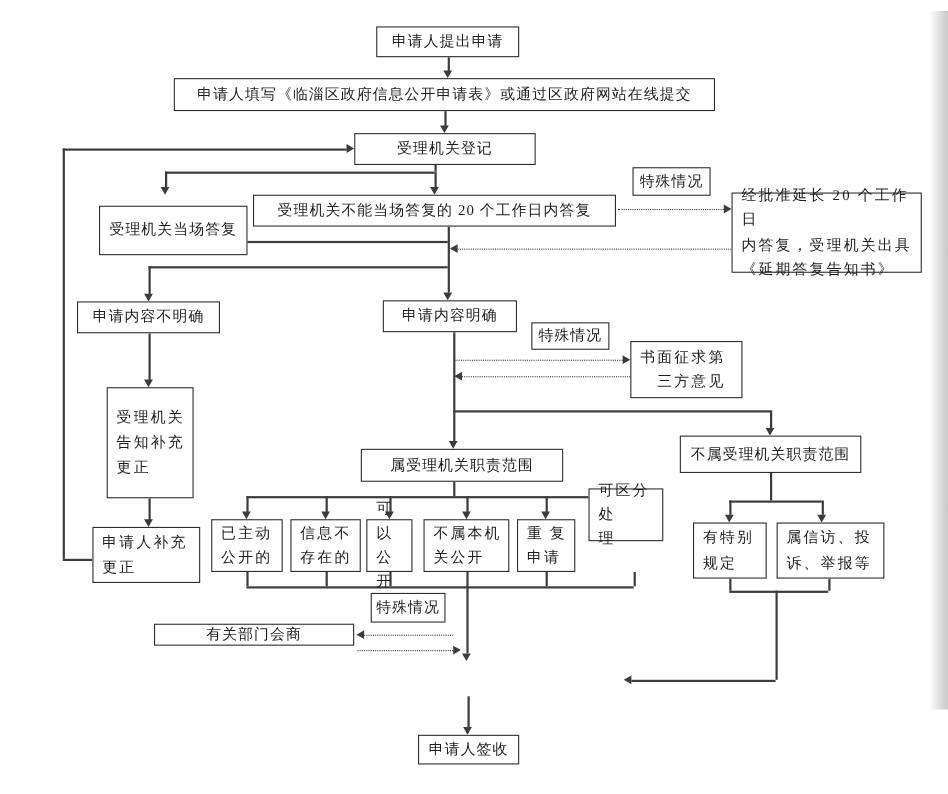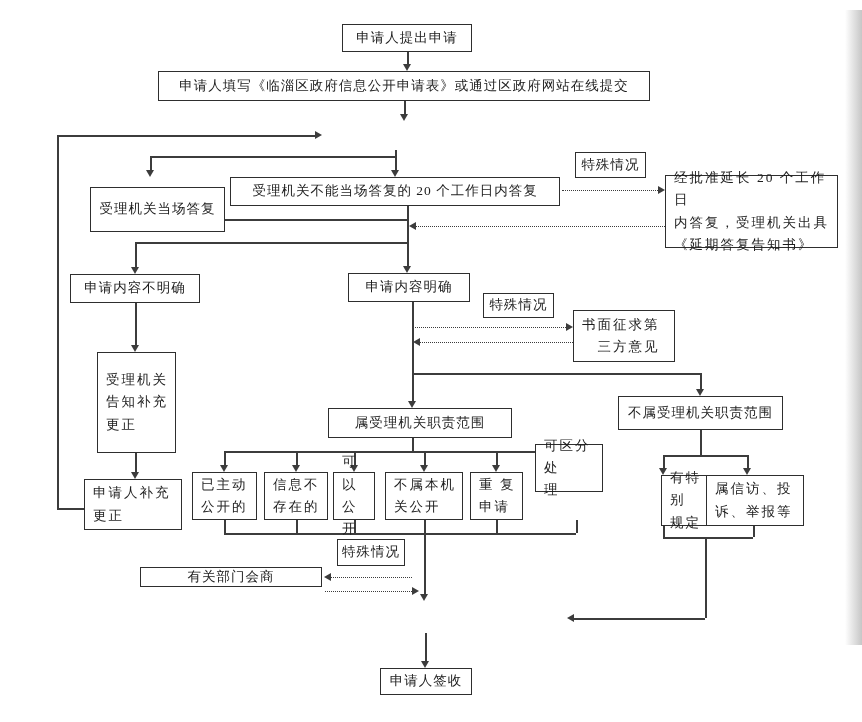--- a/index.html
+++ b/index.html
@@ -19,20 +19,21 @@
   #edge-shadow{position:absolute;right:0;top:10px;width:17px;height:635px;z-index:0;
         background:linear-gradient(to right,rgba(200,200,200,0),#c6c6c6);}
 </style>
 </head>
 <body>
 
 <div id="stage">
   <div id="edge-shadow"></div>
 <div class="node" style="left: 342px; top: 24px; width: 130px; height: 28px;">申请人提出申请</div>
     <div class="node" style="left: 158px; top: 71px; width: 492px; height: 30px;">申请人填写《临淄区政府信息公开申请表》或通过区政府网站在线提交</div>
+    <div class="node" style="left: 322px; top: 121px; width: 165px; height: 29px;">受理机关登记</div>
     <div class="node" style="left: 90px; top: 163px; width: 135px; height: 45px; margin-top: 24px;">受理机关当场答复</div>
     <div class="node" style="left: 230px; top: 177px; width: 330px; height: 29px;">受理机关不能当场答复的 20 个工作日内答复</div>
     <div class="node" style="left: 575px; top: 152px; width: 71px; height: 26px;">特殊情况</div>
     <div class="node left" style="left: 665px; top: 175px; width: 173px; height: 73px;">经批准延长 20 个工作日
 内答复，受理机关出具
 《延期答复告知书》</div>
     <div class="node" style="left: 70px; top: 274px; width: 130px; height: 29px;">申请内容不明确</div>
     <div class="node" style="left: 348px; top: 273px; width: 122px; height: 29px;">申请内容明确</div>
     <div class="node" style="left: 483px; top: 293px; width: 71px; height: 25px;">特殊情况</div>
     <div class="node left" style="left: 573px; top: 310px; width: 102px; height: 52px; text-align: right;">书面征求第
@@ -49,21 +50,21 @@
     <div class="node left" style="left: 264px; top: 472px; width: 64px; height: 48px;">信息不
 存在的</div>
     <div class="node left" style="left: 333px; top: 472px; width: 42px; height: 48px;">可以
 公开</div>
     <div class="node left" style="left: 470px; top: 472px; width: 53px; height: 48px;">重 复
 申请</div>
     <div class="node left" style="left: 385px; top: 472px; width: 78px; height: 48px;">不属本机
 关公开</div>
     <div class="node left" style="left: 535px; top: 444px; width: 68px; height: 48px;">可区分处
 理</div>
-    <div class="node left" style="left: 630px; top: 475px; width: 56px; height: 51px; margin-left: 31px;">有特别
+    <div class="node left" style="left: 630px; top: 475px; width: 67px; height: 51px;">有特别
 规定</div>
     <div class="node left" style="left: 706px; top: 475px; width: 98px; height: 51px;">属信访、投
 诉、举报等</div>
     <div class="node" style="left: 337px; top: 539px; width: 68px; height: 27px;">特殊情况</div>
     <div class="node" style="left: 140px; top: 567px; width: 182px; height: 20px;">有关部门会商</div>
     <div class="node" style="left: 380px; top: 668px; width: 92px; height: 27px;">申请人签收</div>
     <div class="ln" style="left: 407px; top: 52px; width: 1.5px; height: 13px;"></div>
     <div class="ln" style="left: 404px; top: 101px; width: 1.5px; height: 14px;"></div>
     <div class="ln" style="left: 395px; top: 150px; width: 1.5px; height: 6px;"></div>
     <div class="ln" style="left: 150px; top: 156px; width: 245px; height: 1.5px;"></div>

